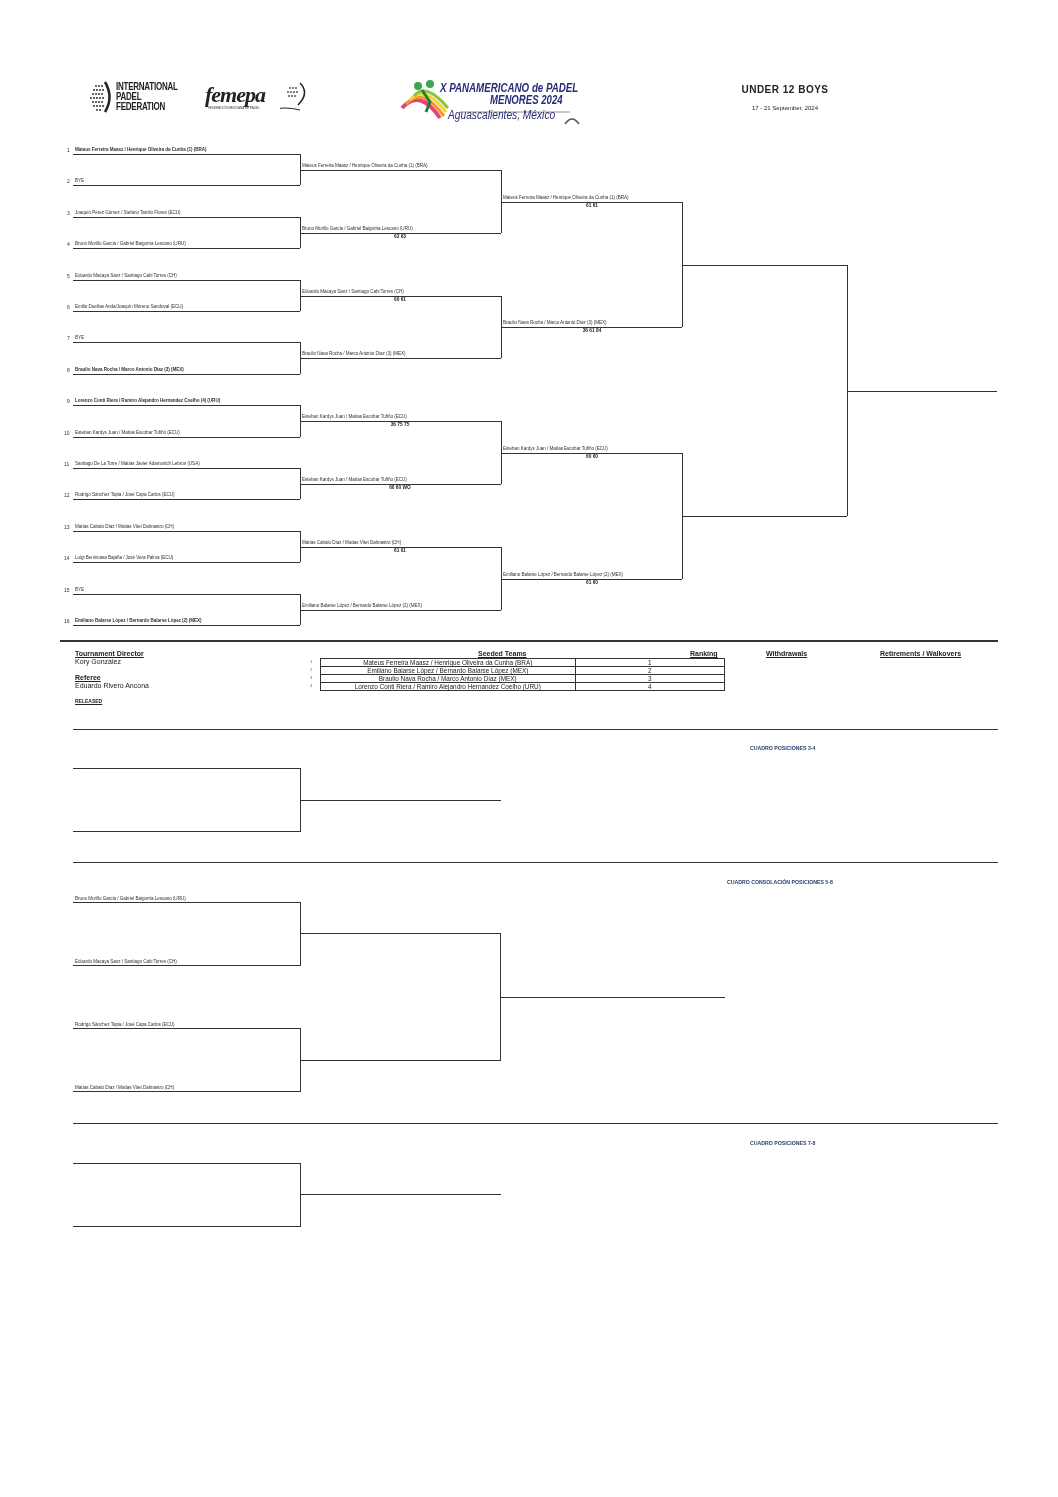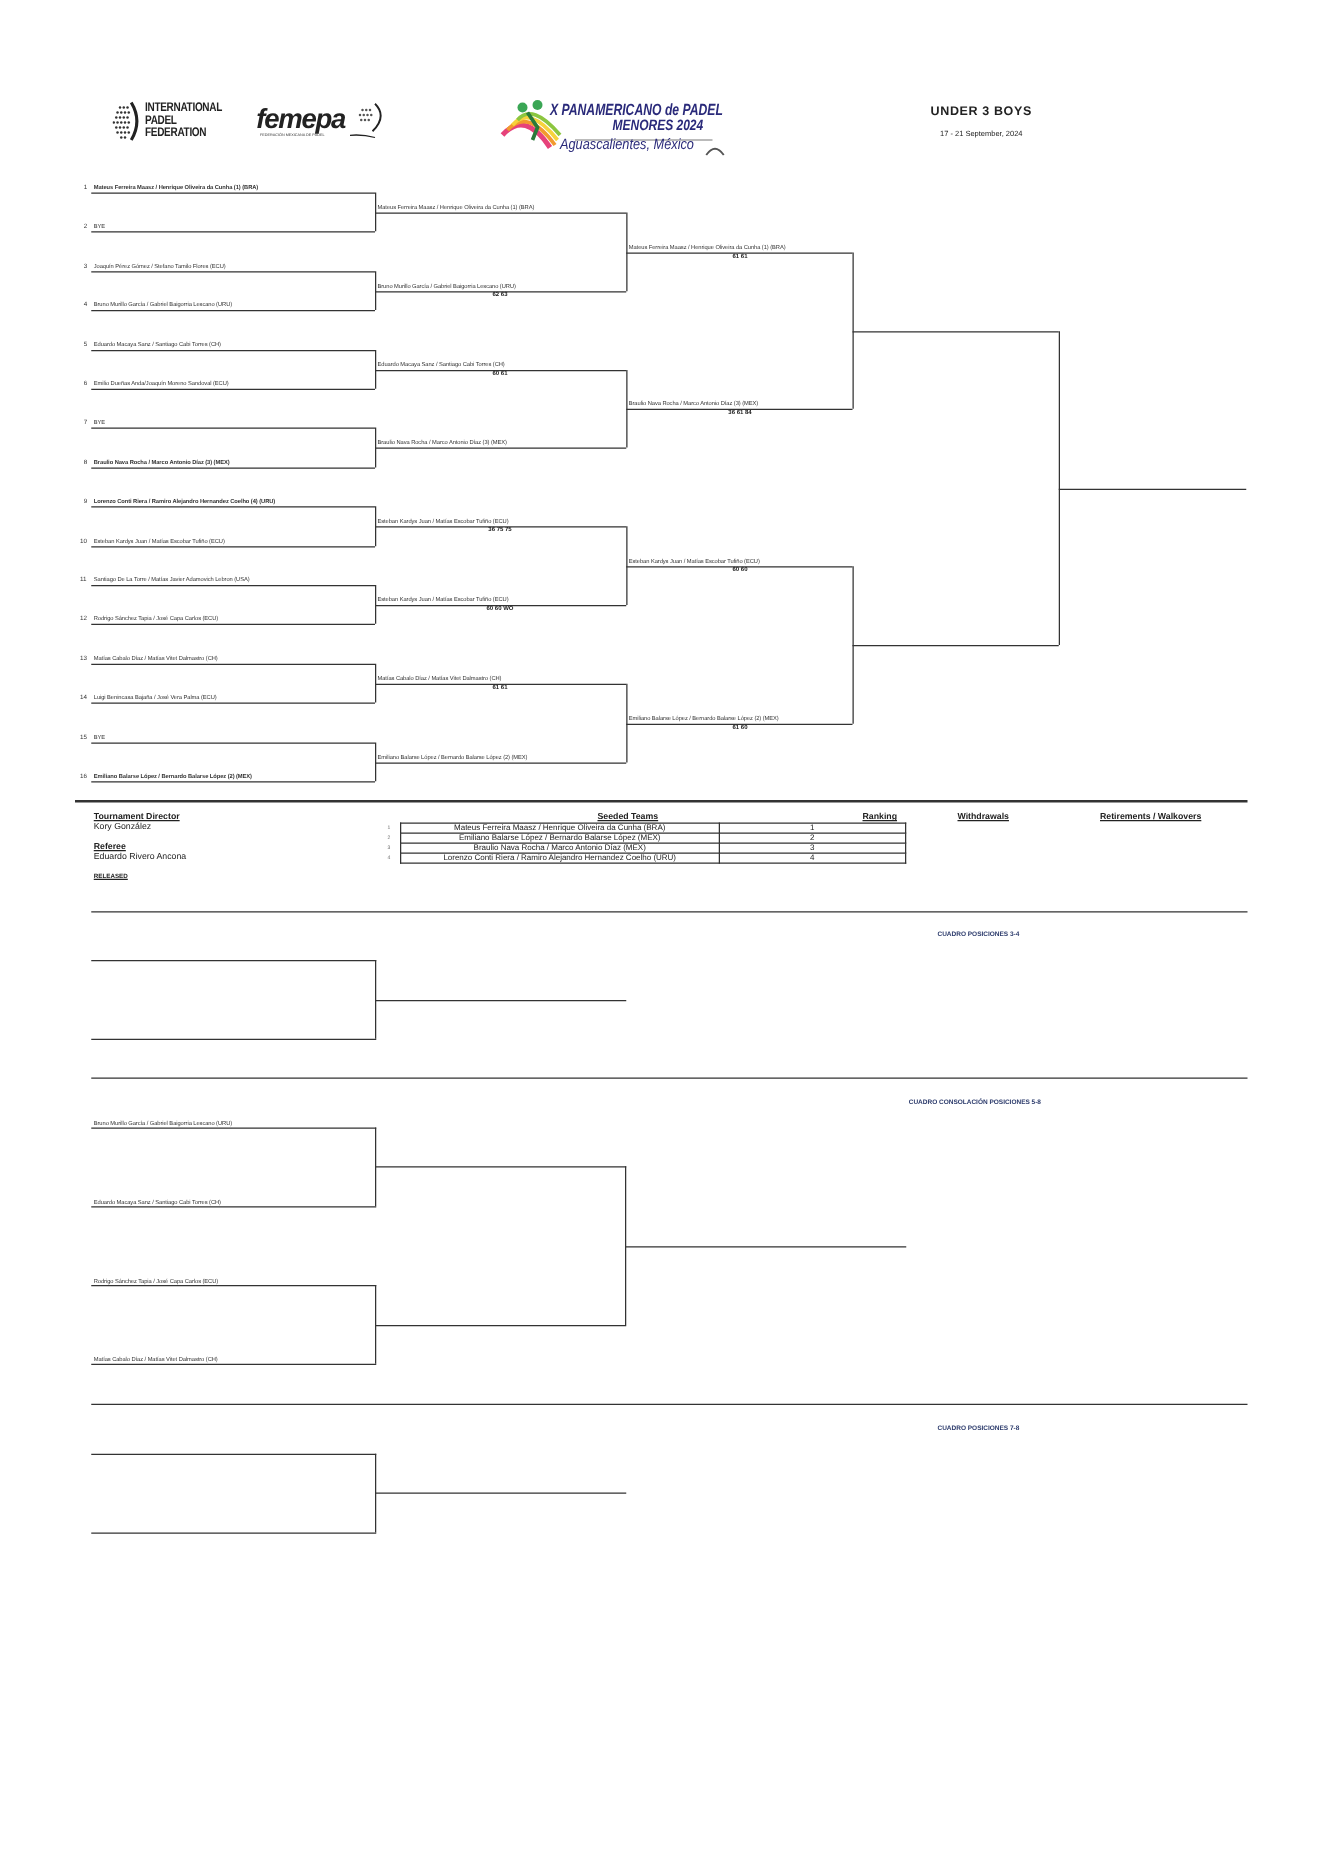--- a/index.html
+++ b/index.html
@@ -8,21 +8,21 @@
   .hline { position: absolute; height: 0; border-top: 1px solid #333; }
   .vline { position: absolute; width: 0; border-left: 1px solid #333; }
   .thick { border-top: 2px solid #333; }
   .name { position: absolute; font-size: 4.6px; white-space: nowrap; color: #333; letter-spacing: -0.05px; }
   .name.b { font-weight: bold; }
   .seed { position: absolute; font-size: 5px; color: #333; }
   .score { position: absolute; font-size: 4.8px; font-weight: bold; text-align: center; width: 60px; }
   .logo-ipf { position: absolute; left: 90px; top: 80px; display: flex; align-items: center; gap: 4px; }
   .ipf-dots { width: 22px; height: 34px; position: relative; }
   .ipf-text { font-family: "Liberation Sans", sans-serif; font-weight: bold; font-size: 10px; line-height: 10px; letter-spacing: -0.3px; transform: scaleX(0.8); transform-origin: left; }
-  .femepa { position: absolute; left: 205px; top: 82px; font-style: italic; font-weight: bold; font-size: 22px; letter-spacing: -1px; }
+  .femepa { position: absolute; left: 205px; top: 82px; font-style: italic; font-weight: bold; font-size: 22px; letter-spacing: -1px; font-family: Liberation Serif, serif; }
   .femepa-sub { position: absolute; left: 208px; top: 106px; font-size: 3px; color: #333; }
   .pan-logo { position: absolute; left: 400px; top: 78px; width: 190px; height: 48px; }
   .pan-title1 { position: absolute; left: 440px; top: 80px; font-style: italic; font-weight: bold; font-size: 13px; color: #2a2a7a; transform: scaleX(0.75); transform-origin: left; white-space: nowrap; }
   .pan-title2 { position: absolute; left: 490px; top: 93px; font-style: italic; font-weight: bold; font-size: 12px; color: #2a2a7a; transform: scaleX(0.8); transform-origin: left; white-space: nowrap; }
   .pan-title3 { position: absolute; left: 448px; top: 108px; font-style: italic; font-size: 12px; color: #2a2a7a; transform: scaleX(0.85); transform-origin: left; white-space: nowrap; }
   .event-title { position: absolute; left: 730px; top: 84px; width: 110px; text-align: center; font-weight: bold; font-size: 10px; letter-spacing: 0.5px; }
   .event-date { position: absolute; left: 730px; top: 105px; width: 110px; text-align: center; font-size: 6px; }
   .section-label { position: absolute; font-size: 5.2px; font-weight: bold; color: #2b3a6b; white-space: nowrap; }
   .footer-head { position: absolute; font-size: 7px; font-weight: bold; text-decoration: underline; }
   .footer-val { position: absolute; font-size: 7px; }
@@ -103,21 +103,21 @@
   <circle cx="18" cy="8" r="4" fill="#3aa655"></circle>
   <circle cx="30" cy="6" r="4" fill="#3aa655"></circle>
   <path d="M22 12 L30 24 L26 34" stroke="#2b7a3a" stroke-width="3" fill="none"></path>
   <path d="M60 34 L170 34" stroke="#777" stroke-width="0.8"></path>
   <path d="M165 46 Q172 36 179 46" stroke="#555" stroke-width="1.5" fill="none"></path>
 </svg>
 <div class="pan-title1">X PANAMERICANO de PADEL</div>
 <div class="pan-title2">MENORES 2024</div>
 <div class="pan-title3">Aguascalientes, México</div>
 
-<div class="event-title">UNDER 3 BOYS</div>
+<div class="event-title">UNDER 12 BOYS</div>
 <div class="event-date">17 - 21 September, 2024</div>
 
 <div id="main-draw">
     <div class="seed" style="left: 67px; top: 147px;">1</div>
     <div class="name b" style="left: 75px; top: 147px;">Mateus Ferreira Maasz / Henrique Oliveira da Cunha (1) (BRA)</div>
     <div class="hline" style="left: 73px; top: 154px; width: 227px;"></div>
     <div class="seed" style="left: 67px; top: 178px;">2</div>
     <div class="name" style="left: 75px; top: 178px;">BYE</div>
     <div class="hline" style="left: 73px; top: 185px; width: 227px;"></div>
     <div class="seed" style="left: 67px; top: 210px;">3</div>

